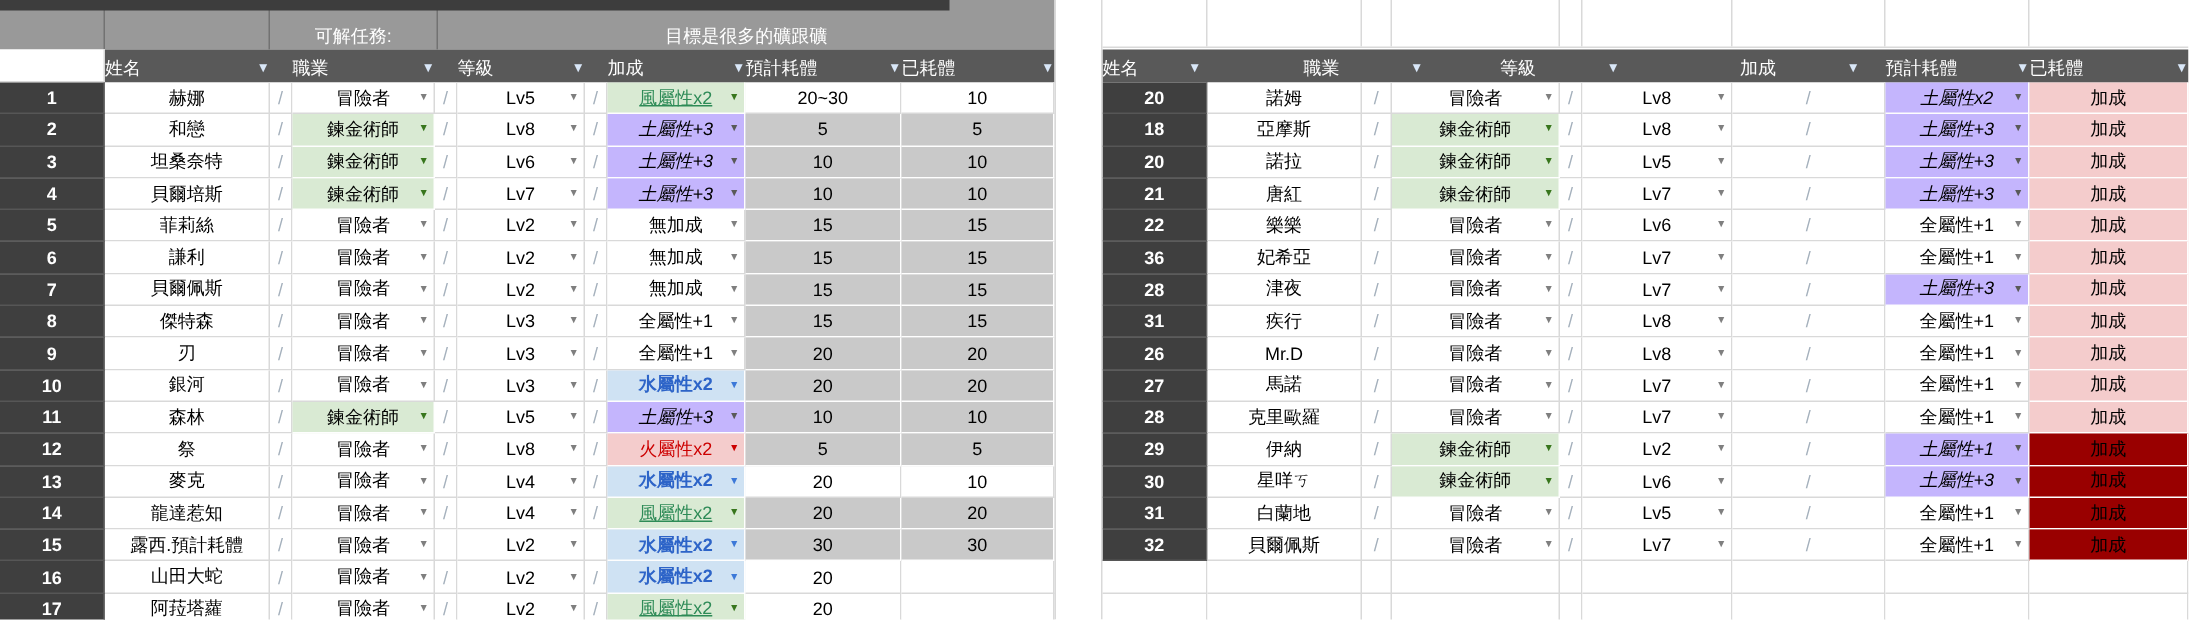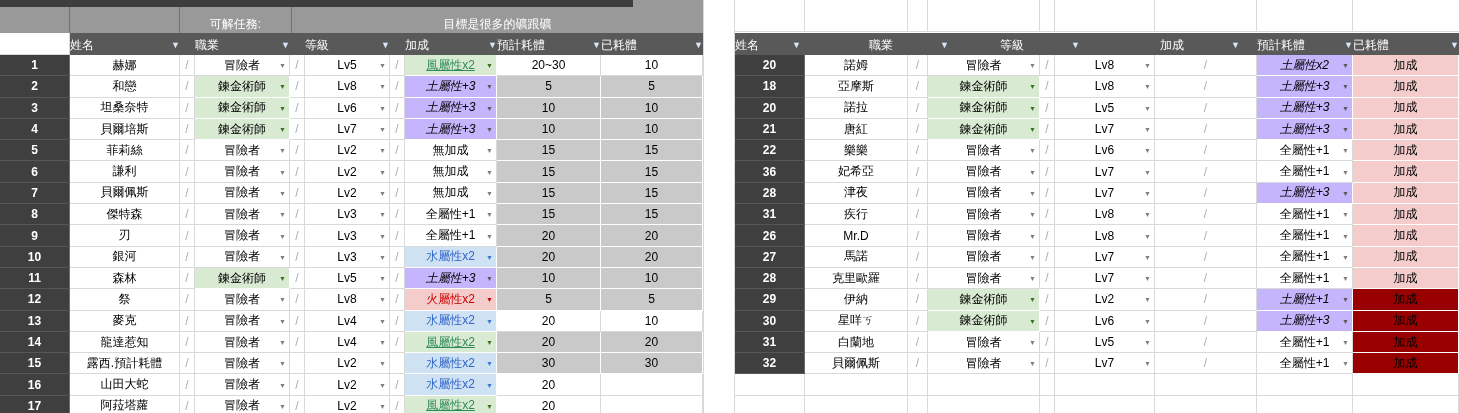--- a/index.html
+++ b/index.html
@@ -37,21 +37,21 @@
   .slash{color:#a4b0bc;}
   .wb{border-color:#fefefe;}
   .bg-green{background:#d9ead3;}
   .bg-blue{background:#cfe2f3;}
   .bg-red{background:#f4cccc;}
   .bg-gray{background:#c4b5fd;font-style:italic;}
   .bg-shade{background:#c9c9c9;}
   .bg-pink{background:#f4cccc;}
   .bg-darkred{background:#990000;}
   .t-green{color:#2e8b57;text-decoration:underline;}
-  .t-blue{color:#2d64c8;}
+  .t-blue{color:#2d64c8;font-weight:bold;}
   .t-red{color:#cc0000;}
 
   .arr{position:absolute;right:3px;top:50%;transform:translateY(-50%);font-size:7px;line-height:1;}
   .arr-gray{color:#7f7f7f}.arr-green{color:#38761d}.arr-blue{color:#3c78d8}.arr-red{color:#cc0000}.arr-dark{color:#595959}
 
   .vline{position:absolute;top:0;width:1px;height:413px;background:#d9d9d9;}
 </style>
 </head>
 <body>
 

